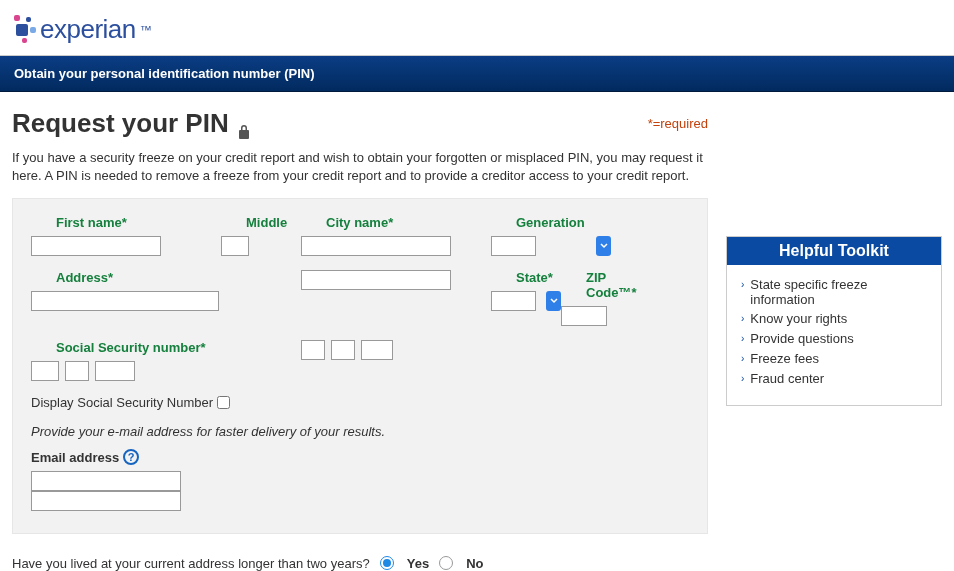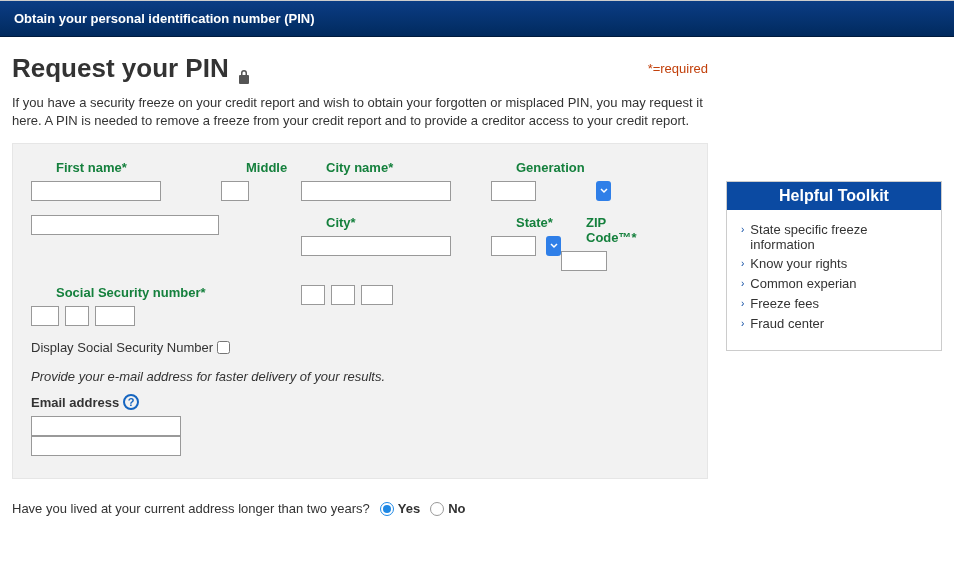--- a/index.html
+++ b/index.html
@@ -49,31 +49,44 @@
   .email-row { display: flex; gap: 0; flex-direction: column; }
   .c-email { width: 270px; }
   .email-label { display:flex; align-items:center; gap:4px; font-size:13px; font-weight:bold; margin-bottom:6px; }
   .help-icon { display:inline-flex; width:16px; height:16px; border:2px solid #1565c0; border-radius:50%; color:#1565c0; font-size:11px; font-weight:bold; align-items:center; justify-content:center; cursor:pointer; }
   .sidebar { width: 216px; border: 1px solid #ccc; }
   .sidebar-hdr { background: #0b4aa2; color: #fff; text-align: center; font-weight: bold; font-size: 16px; padding: 5px 0; }
   .sidebar ul { list-style: none; padding: 10px 10px 16px 14px; }
   .sidebar li { font-size: 13px; color: #333; padding: 2px 0; display:flex; align-items:flex-start; gap:6px; cursor:pointer; }
   .sidebar li .chev { color:#0b4aa2; font-size:10px; line-height:16px; }
   .question { padding: 12px 12px 10px; font-size: 13px; display:flex; align-items:center; gap:10px; }
-  .radio-grp { display:flex; align-items:flex-end; gap:4px; }
+  .radio-grp { display:flex; align-items:flex-start; gap:13px; }
   .radio { width:14px; height:14px; border-radius:50%; border:1px solid #999; display:inline-flex; align-items:center; justify-content:center; background:#fff; cursor:pointer; }
   .radio.checked { border-color:#1e88e5; }
   .radio .dotc { width:8px; height:8px; border-radius:50%; background:#1e88e5; }
   .logo-text { font-family: Arial, sans-serif; font-size: 26px; color: #2c4f9e; letter-spacing: -0.5px; }
   .logo-dot-end { color: #2c4f9e; font-size:12px; vertical-align:baseline; }
 </style>
 </head>
 <body>
 
 <div class="page">
+  <div class="logo-bar">
+    <div class="logo">
+      <span class="logo-mark">
+        <span class="dot" style="width:6px;height:6px;background:#d9458f;left:2px;top:0;"></span>
+        <span class="dot" style="width:5px;height:5px;background:#2c4f9e;left:14px;top:2px;"></span>
+        <span class="dot" style="width:12px;height:12px;background:#2c4f9e;left:4px;top:9px;"></span>
+        <span class="dot" style="width:6px;height:6px;background:#7aa9e8;left:18px;top:12px;"></span>
+        <span class="dot" style="width:5px;height:5px;background:#d9458f;left:10px;top:23px;"></span>
+      </span>
+      <span class="logo-text">experian</span>
+      <span class="logo-dot-end">™</span>
+    </div>
+  </div>
   <div class="hdr-line"></div>
   <div class="header-band">Obtain your personal identification number (PIN)</div>
 
   <div class="content">
     <div class="main">
       <div class="title-row">
         <h1>
           <span>Request your PIN</span>
           <span class="lock-icon">
             <svg viewBox="0 0 14 16">
@@ -107,24 +120,24 @@
                   <svg viewBox="0 0 8 8">
                     <path d="M1 2l3 3 3-3" stroke="#fff" stroke-width="1.5" fill="none"></path>
                   </svg>
                 </span>
             </span>
           </div>
         </div>
 
         <div class="row">
           <div class="col c-addr">
+            <label class="fld">Address*</label>
             <input type="text" class="w190" style="">
           </div>
           <div class="col c-city">
-            <label class="fld">City*</label>
             <input type="text" class="w150" style="">
           </div>
           <div class="col c-state">
             <label class="fld">State*</label>
             <span class="select-wrap">
               <select><option></option></select>
               <span class="select-caret">
                   <svg viewBox="0 0 8 8">
                     <path d="M1 2l3 3 3-3" stroke="#fff" stroke-width="1.5" fill="none"></path>
                   </svg>
@@ -183,21 +196,21 @@
         <li>
             <span class="chev">›</span>
             <span>State specific freeze information</span>
           </li>
         <li>
             <span class="chev">›</span>
             <span>Know your rights</span>
           </li>
         <li>
             <span class="chev">›</span>
-            <span>Common experian</span>
+            <span>Provide questions</span>
           </li>
         <li>
             <span class="chev">›</span>
             <span>Freeze fees</span>
           </li>
         <li>
             <span class="chev">›</span>
             <span>Fraud center</span>
           </li>
       </ul>

